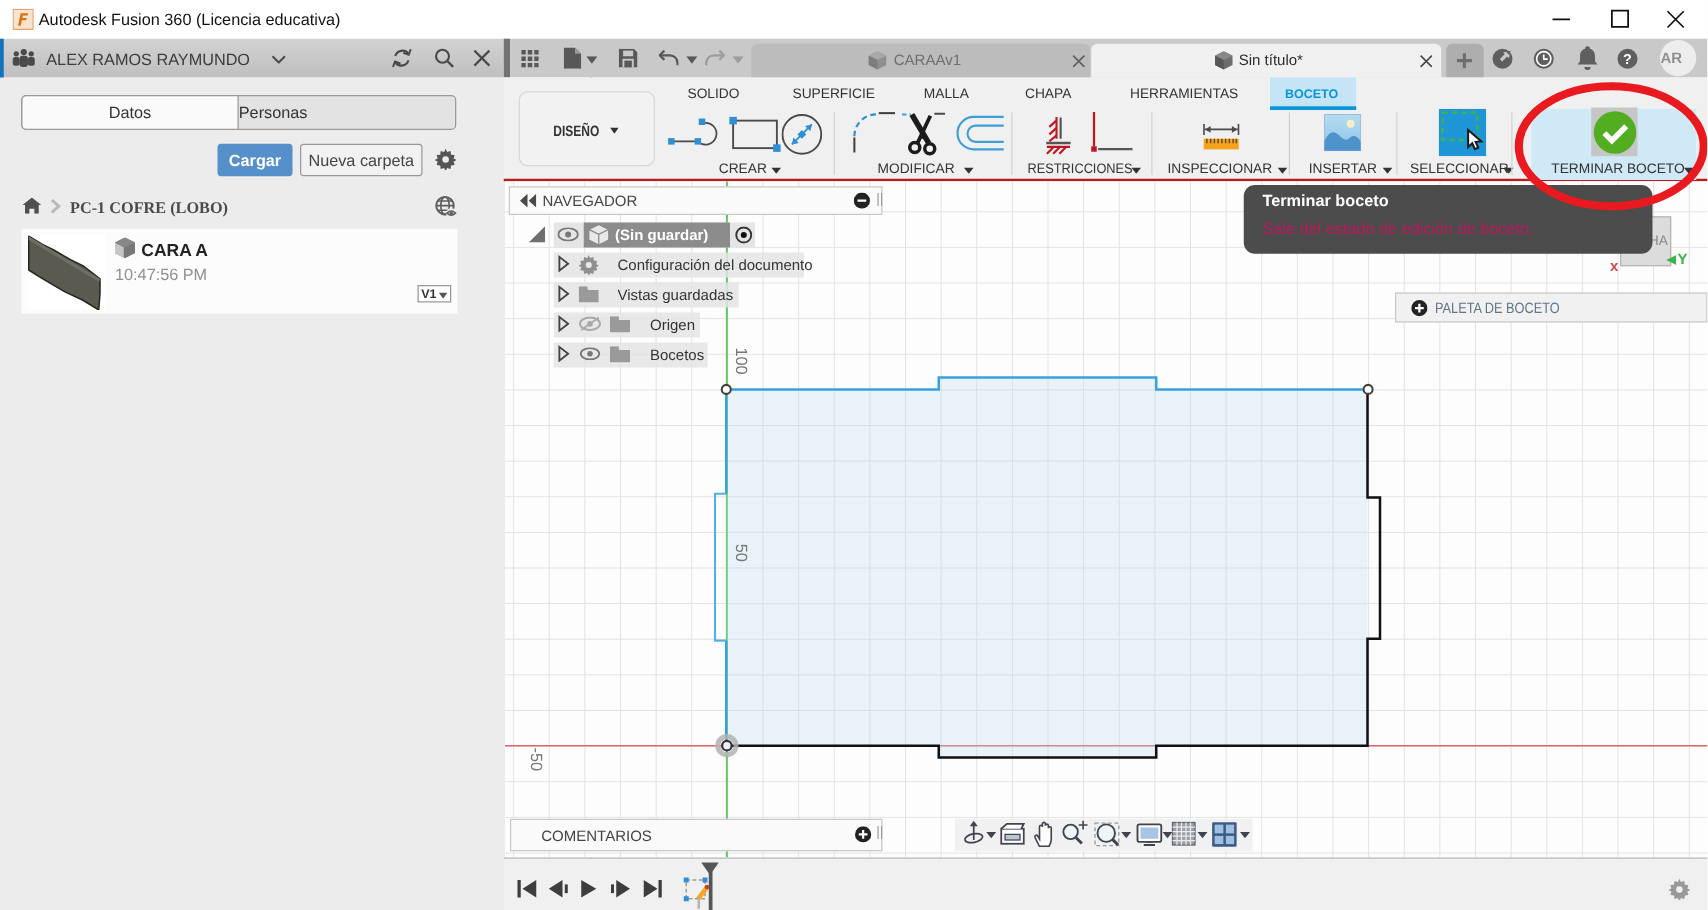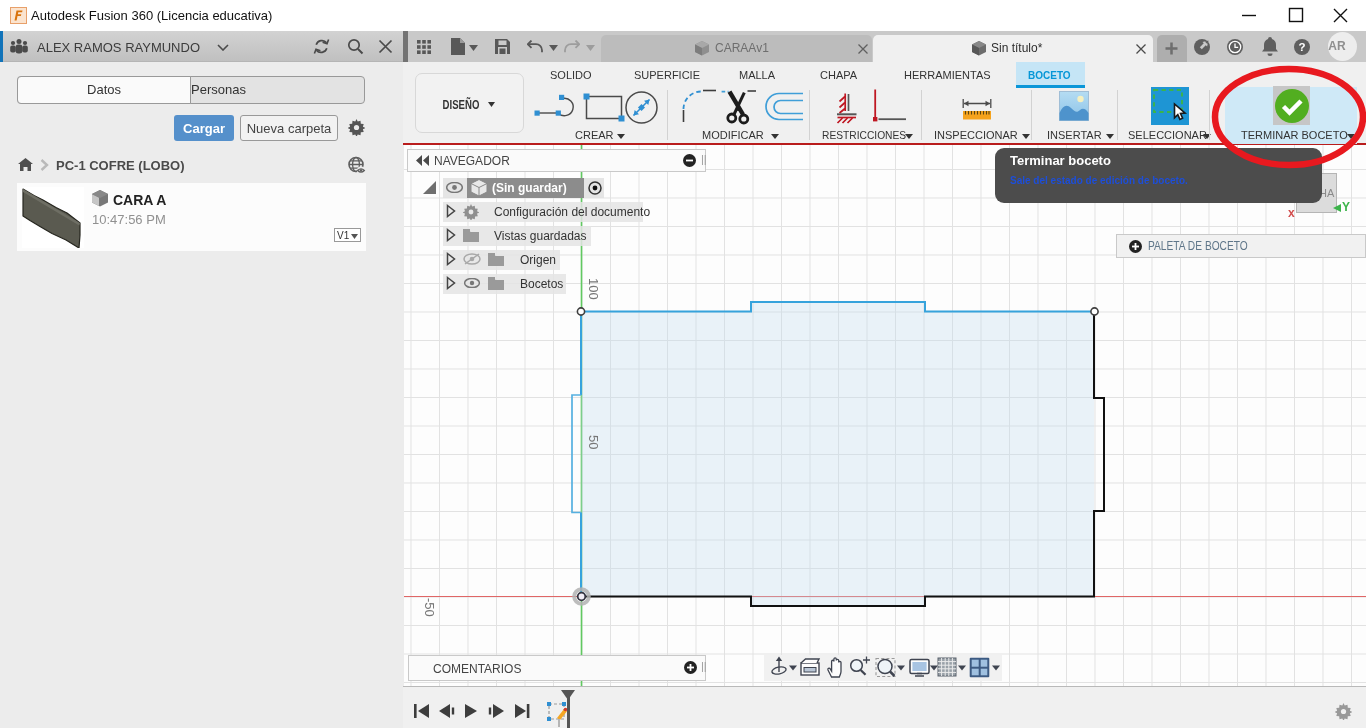--- a/index.html
+++ b/index.html
@@ -163,21 +163,21 @@
     <path d="M8.5 0 l1.2 2.6 2.8 -0.8 0.3 2.9 2.9 0.3 -0.8 2.8 2.6 1.2 -2.6 1.2 0.8 2.8 -2.9 0.3 -0.3 2.9 -2.8 -0.8 -1.2 2.6 -1.2 -2.6 -2.8 0.8 -0.3 -2.9 -2.9 -0.3 0.8 -2.8 -2.6 -1.2 2.6 -1.2 -0.8 -2.8 2.9 -0.3 0.3 -2.9 2.8 0.8 z" fill="#555"></path>
     <circle cx="8.5" cy="8.5" r="2.6" fill="#ececec"></circle>
   </svg>
 
   <svg class="abs" style="left:18px;top:96px;" width="15" height="13" viewBox="0 0 15 13">
     <path d="M7.5 0 L15 6 h-2 v7 h-3.5 v-4 h-4 v4 H2 V6 H0 Z" fill="#4f4f4f"></path>
   </svg>
   <svg class="abs" style="left:40px;top:97px;" width="9" height="12" viewBox="0 0 9 12">
       <path d="M1.5 1 L7 6 L1.5 11" fill="none" stroke="#b9b9b9" stroke-width="2.4"></path>
     </svg>
-  <div class="abs" style="left:56px;top:96px;font-size:13px;font-weight:bold;color:#4a4a4a;">PC-1 COFRE (LOBO)</div>
+  <div class="abs" style="left:56px;top:96px;font-size:13px;font-weight:bold;color:#4a4a4a;font-family:Liberation Serif, serif;">PC-1 COFRE (LOBO)</div>
   <svg class="abs" style="left:347px;top:94px;" width="19" height="19" viewBox="0 0 19 19">
     <circle cx="9" cy="8.5" r="7" fill="none" stroke="#5f5f5f" stroke-width="1.6"></circle>
     <ellipse cx="9" cy="8.5" rx="3.4" ry="7" fill="none" stroke="#5f5f5f" stroke-width="1.3"></ellipse>
     <path d="M2 8.5 h14 M3.1 4.8 h11.8 M3.1 12.2 h11.8" stroke="#5f5f5f" stroke-width="1.3"></path>
     <circle cx="14" cy="14.5" r="4" fill="#ececec"></circle>
     <path d="M10.6 14.5 Q14 11.2 17.4 14.5 Q14 17.8 10.6 14.5 Z" fill="none" stroke="#5f5f5f" stroke-width="1.2"></path>
     <circle cx="14" cy="14.5" r="1.3" fill="#5f5f5f"></circle>
   </svg>
 
   <div class="abs" style="left:17px;top:121px;width:349px;height:68px;background:#fcfcfc;"></div>
@@ -187,21 +187,21 @@
     <path d="M1 2 L58 36 L57.2 38.5 L1 5 Z" fill="#6e6e64"></path>
   </svg>
   <svg class="abs" style="left:91px;top:128px;" width="18" height="17" viewBox="0 0 18 17">
     <path d="M9 0 L17 4 L17 12.5 L9 16.5 L1 12.5 L1 4 Z" fill="#787878"></path>
     <path d="M1 4 L9 8 L17 4 L9 0 Z" fill="#888"></path>
     <path d="M1 4.2 L8 7.8 L8 16 L1 12.5 Z" fill="#c6c6c6"></path>
   </svg>
   <div class="abs" style="left:113px;top:130px;font-size:14px;font-weight:bold;color:#222;">CARA A</div>
   <div class="abs" style="left:92px;top:150px;font-size:13px;color:#909090;">10:47:56 PM</div>
   <div class="abs" style="left:334px;top:166px;width:27px;height:14px;border:1px solid #999;background:#fff;"></div>
-  <div class="abs" style="left:337px;top:168px;font-size:10px;color:#333;">V1</div>
+  <div class="abs" style="left:337px;top:168px;font-size:10px;color:#333;font-weight:bold;">V1</div>
   <svg class="abs" style="left:351px;top:172px;" width="7" height="5" viewBox="0 0 7 5">
       <path d="M0 0 h7 l-3.5 5 z" fill="#555"></path>
     </svg>
 </div>
 
 <div class="abs" style="left:403px;top:62px;width:963px;height:83px;background:#f0f0f0;border-bottom:2px solid #b91c1c;">
 
   <div class="abs" style="left:147px;top:7px;font-size:11px;color:#333;">SOLIDO</div>
   <div class="abs" style="left:231px;top:7px;font-size:11px;color:#333;">SUPERFICIE</div>
   <div class="abs" style="left:336px;top:7px;font-size:11px;color:#333;">MALLA</div>
@@ -557,17 +557,17 @@
   <div class="abs" style="left:164px;top:10px;width:3px;height:32px;background:#555;"></div>
   <div class="abs" style="left:155px;top:32px;width:2px;height:8px;background:#b5b5b5;"></div>
   <svg class="abs" style="left:932px;top:16px;" width="17" height="17" viewBox="0 0 17 17">
     <path d="M8.5 0 l1.2 2.6 2.8 -0.8 0.3 2.9 2.9 0.3 -0.8 2.8 2.6 1.2 -2.6 1.2 0.8 2.8 -2.9 0.3 -0.3 2.9 -2.8 -0.8 -1.2 2.6 -1.2 -2.6 -2.8 0.8 -0.3 -2.9 -2.9 -0.3 0.8 -2.8 -2.6 -1.2 2.6 -1.2 -0.8 -2.8 2.9 -0.3 0.3 -2.9 2.8 0.8 z" fill="#999"></path>
     <circle cx="8.5" cy="8.5" r="2.6" fill="#f0f0f0"></circle>
   </svg>
 </div>
 
 <div class="abs" style="left:995px;top:148px;width:327px;height:55px;background:#4c4c4c;border-radius:9px;z-index:40;"></div>
 <div class="abs" style="left:1010px;top:153px;font-size:13px;font-weight:bold;color:#fff;z-index:41;">Terminar boceto</div>
-<div class="abs" style="left:1010px;top:175px;font-size:10px;font-weight:bold;color:#1d4ed8;z-index:41;">Sale del estado de edición de boceto.</div>
+<div class="abs" style="left:1010px;top:175px;font-size:13px;font-weight:normal;color:#be185d;z-index:41;">Sale del estado de edición de boceto.</div>
 
 <svg class="abs" style="left:1205px;top:58px;z-index:50;" width="161" height="120" viewBox="0 0 161 120">
   <ellipse cx="84" cy="59" rx="74" ry="48" fill="none" stroke="#e8191f" stroke-width="6.5"></ellipse>
 </svg>
 
 </body></html>

